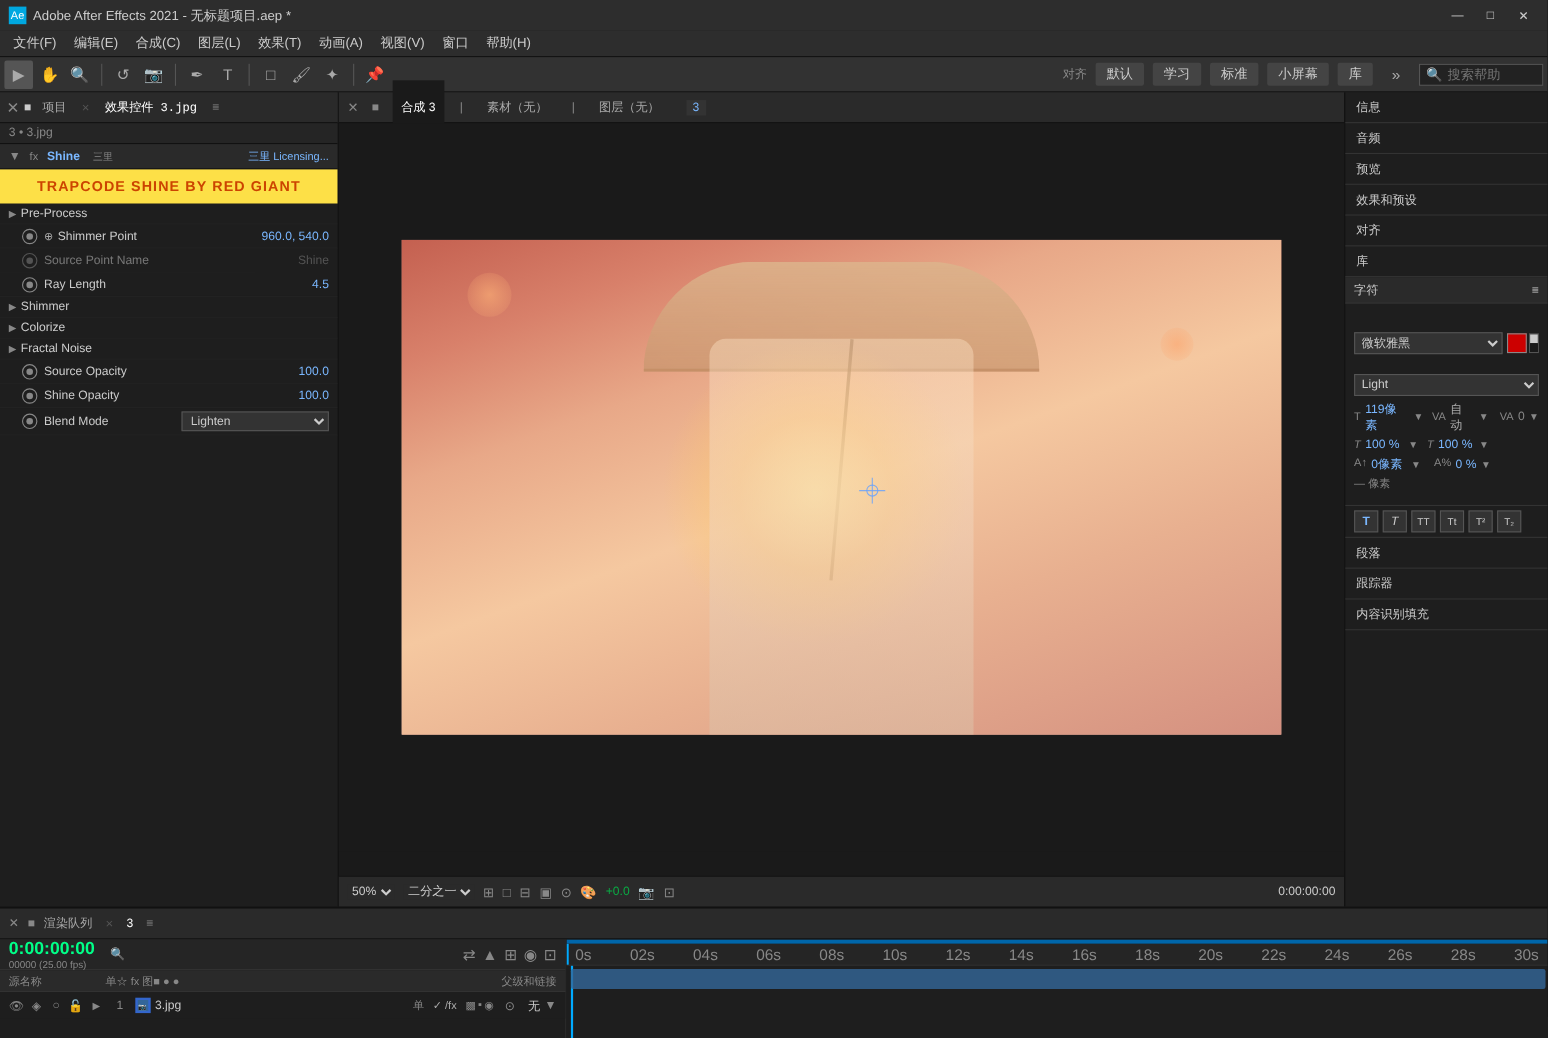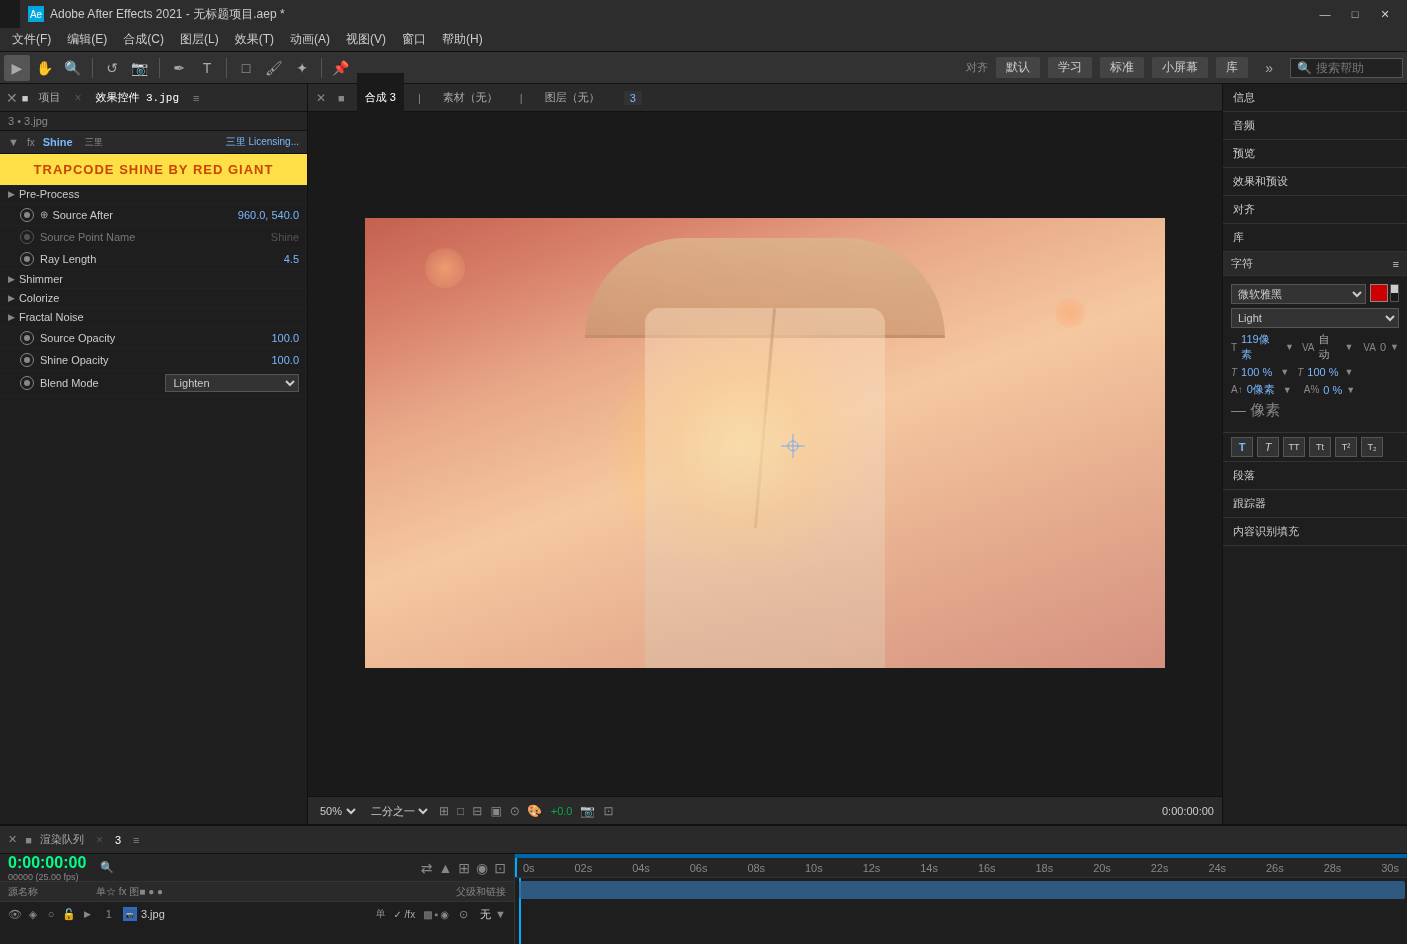--- a/index.html
+++ b/index.html
@@ -1,19 +1,19 @@
 <!DOCTYPE html>
 <html><head>
   <meta charset="utf-8">
   <style>
     * { margin: 0; padding: 0; box-sizing: border-box; }
     body { background: #1a1a1a; color: #cccccc; font-family: 'Microsoft YaHei', Arial, sans-serif; font-size: 12px; width: 1407px; height: 944px; overflow: hidden; }
 
     
-    #titlebar { background: #2d2d2d; height: 28px; display: flex; align-items: center; padding: 0 8px; margin-left: 20px; }
+    #titlebar { background: #2d2d2d; height: 28px; display: flex; align-items: center; padding: 0 8px; }
     #titlebar .app-icon { width: 16px; height: 16px; margin-right: 6px; background: #00a8e0; display: flex; align-items: center; justify-content: center; font-size: 10px; color: white; }
     #titlebar .title { font-size: 12px; color: #cccccc; flex: 1; }
     #titlebar .win-controls { display: flex; gap: 2px; }
     #titlebar .win-btn { width: 28px; height: 20px; display: flex; align-items: center; justify-content: center; cursor: pointer; font-size: 11px; color: #cccccc; }
 
     
     #menubar { background: #2d2d2d; height: 24px; display: flex; align-items: center; padding: 0 4px; border-bottom: 1px solid #111; }
     .menu-item { padding: 2px 8px; cursor: pointer; font-size: 12px; color: #cccccc; }
 
     
@@ -74,21 +74,21 @@
     .viewer-ctrl { font-size: 11px; color: #ccc; cursor: pointer; display: flex; align-items: center; gap: 2px; }
     .viewer-ctrl select { background: #2a2a2a; border: none; color: #ccc; font-size: 11px; cursor: pointer; }
     .timecode { font-size: 11px; color: #cccccc; margin-left: auto; }
 
     
     #right-panel { width: 185px; background: #1e1e1e; border-left: 1px solid #111; display: flex; flex-direction: column; font-size: 11px; }
     .right-section { border-bottom: 1px solid #333; padding: 6px 10px; cursor: pointer; color: #cccccc; }
     .right-section-header { display: flex; align-items: center; justify-content: space-between; }
 
     .text-controls { padding: 8px; border-bottom: 1px solid #333; }
-    .font-row { display: flex; align-items: flex-start; gap: 4px; margin-bottom: 4px; }
+    .font-row { display: flex; align-items: center; gap: 4px; margin-bottom: 4px; margin-top: 18px; }
     .font-select { background: #333; border: 1px solid #555; color: #ccc; font-size: 11px; flex: 1; padding: 2px; }
     .color-swatch-red { width: 18px; height: 18px; background: #cc0000; border: 1px solid #888; cursor: pointer; }
 
     .size-row { display: flex; align-items: center; gap: 4px; margin-bottom: 4px; }
 
     .format-btns { display: flex; gap: 4px; padding: 4px 8px; border-bottom: 1px solid #333; }
     .fmt-btn { background: #333; border: 1px solid #555; color: #ccc; font-size: 11px; width: 22px; height: 20px; display: flex; align-items: center; justify-content: center; cursor: pointer; }
 
     
     #bottom { height: 120px; background: #1e1e1e; border-top: 2px solid #111; display: flex; flex-direction: column; }
@@ -104,21 +104,21 @@
 
     #layer-cols { display: flex; align-items: center; padding: 2px 8px; background: #2a2a2a; height: 20px; border-bottom: 1px solid #333; font-size: 10px; color: #888; gap: 8px; }
     #layer-row { display: flex; align-items: center; padding: 2px 8px; height: 24px; background: #1e1e1e; gap: 4px; }
     .layer-vis { width: 14px; height: 14px; display: flex; align-items: center; justify-content: center; cursor: pointer; color: #888; font-size: 11px; }
     .layer-num { width: 20px; text-align: center; color: #888; font-size: 11px; }
     .layer-icon { width: 14px; height: 14px; background: #3366cc; display: flex; align-items: center; justify-content: center; color: white; font-size: 8px; }
     .layer-name { color: #ccc; font-size: 11px; flex: 1; }
 
     #timeline-right { flex: 1; background: #1a1a1a; display: flex; flex-direction: column; overflow: hidden; }
     #timeline-ruler { height: 20px; background: #252525; border-bottom: 1px solid #333; display: flex; align-items: center; position: relative; padding: 0 4px; }
-    .ruler-mark { position: absolute; font-size: 11px; color: #888; }
+    .ruler-mark { position: absolute; font-size: 14px; color: #888; }
     #timeline-track { flex: 1; background: #1e1e1e; position: relative; }
     .track-bar { position: absolute; height: 18px; background: #336699; top: 3px; left: 0; border-radius: 2px; }
     .playhead { position: absolute; top: 0; bottom: 0; width: 2px; background: #00aaff; left: 4px; }
 
     
     ::-webkit-scrollbar { width: 6px; height: 6px; }
     ::-webkit-scrollbar-track { background: #1a1a1a; }
     ::-webkit-scrollbar-thumb { background: #555; border-radius: 3px; }
 
     .param-pos-icon { color: #aaa; font-size: 10px; margin-right: 4px; cursor: pointer; }
@@ -206,21 +206,21 @@
       <div class="shine-brand">TRAPCODE SHINE BY RED GIANT</div>
 
       <div class="group-row">
         <span class="group-arrow">▶</span>
         <span class="group-label">Pre-Process</span>
       </div>
 
       <div class="param-row">
         <div class="param-icon"></div>
         <span class="param-pos-icon">⊕</span>
-        <span class="param-name">Source After</span>
+        <span class="param-name">Shimmer Point</span>
         <span class="param-value">960.0, 540.0</span>
       </div>
 
 
       <div class="param-row" style="opacity:0.5;">
         <div class="param-icon"></div>
         <span class="param-name">Source Point Name</span>
         <span class="param-value" style="color:#888">Shine</span>
       </div>
 
@@ -405,21 +405,21 @@
 
       <div class="size-row">
         <span style="font-size:10px;color:#888">A↑</span>
         <span class="param-value">0像素</span>
         <span style="font-size:9px;color:#888;margin:0 4px">▼</span>
         <span style="font-size:10px;color:#888;margin-left:4px">A%</span>
         <span class="param-value">0 %</span>
         <span style="font-size:9px;color:#888">▼</span>
       </div>
 
-      <div style="margin-bottom:4px;color:#888;font-size:15px">— 像素</div>
+      <div style="margin-bottom:4px;color:#888;font-size:10px">— 像素</div>
     </div>
 
     <div class="format-btns">
       <div class="fmt-btn" style="font-weight:bold;color:#7ab7ff">T</div>
       <div class="fmt-btn" style="font-style:italic">T</div>
       <div class="fmt-btn" style="font-size:9px">TT</div>
       <div class="fmt-btn" style="font-size:9px">Tt</div>
       <div class="fmt-btn" style="font-size:9px">T²</div>
       <div class="fmt-btn" style="font-size:9px">T₂</div>
     </div>

